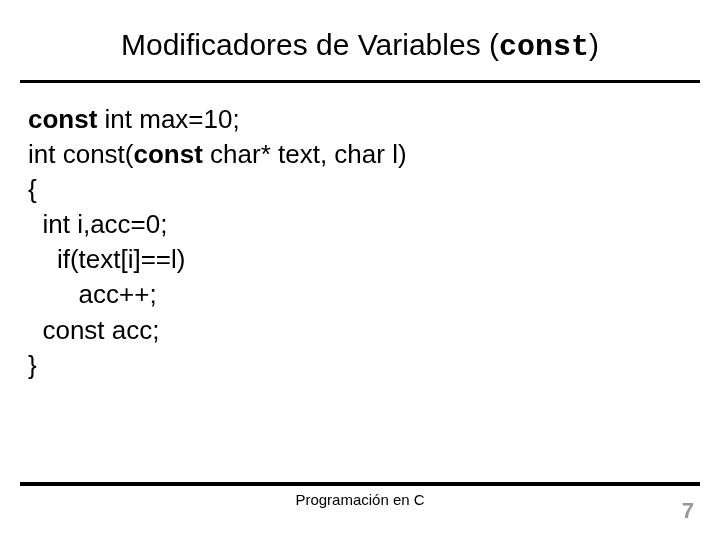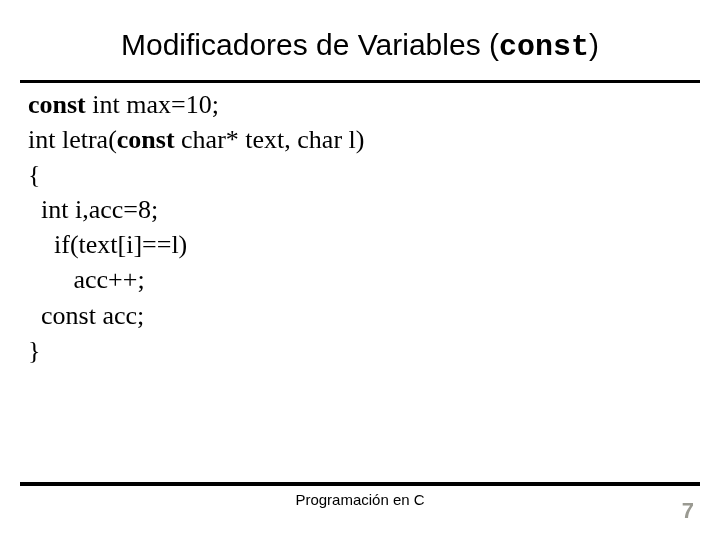--- a/index.html
+++ b/index.html
@@ -20,25 +20,26 @@
   }
   .title .mono-part {
     font-family: "Courier New", Courier, monospace;
     font-weight: bold;
   }
   .rule-top {
     border-top: 3px solid #000;
     margin: 0 20px;
   }
   .code-area {
-    padding: 4px 28px 0 28px;
-    font-family: Liberation Serif, serif;
+    padding: 12px 28px 0 28px;
+    font-family: Liberation Sans, sans-serif;
     font-size: 26px;
     line-height: 1.35;
     color: #000;
+    margin-top: 7px;
   }
   .code-line { white-space: pre; }
   .kw { font-weight: bold; }
   .rule-bottom {
     position: absolute;
     left: 20px;
     right: 20px;
     bottom: 54px;
     border-top: 4px solid #000;
   }
@@ -66,23 +67,23 @@
 <div class="slide">
 
   <h1 class="title">
     <span>Modificadores de Variables (</span><span class="mono-part">const</span><span>)</span>
   </h1>
 
   <div class="rule-top"></div>
 
   <div class="code-area">
     <div class="code-line"><span class="kw">const</span><span> int max=10;</span></div>
-    <div class="code-line"><span>int letra(</span><span class="kw">const</span><span> char* text, char l)</span></div>
+    <div class="code-line"><span>int const(</span><span class="kw">const</span><span> char* text, char l)</span></div>
     <div class="code-line">{</div>
-    <div class="code-line">  int i,acc=8;</div>
+    <div class="code-line">  int i,acc=0;</div>
     <div class="code-line">    if(text[i]==l)</div>
     <div class="code-line">       acc++;</div>
     <div class="code-line">  const acc;</div>
     <div class="code-line">}</div>
   </div>
 
   <div class="rule-bottom"></div>
 
   <div class="footer-center">Programación en C</div>
   <div class="footer-right">7</div>

